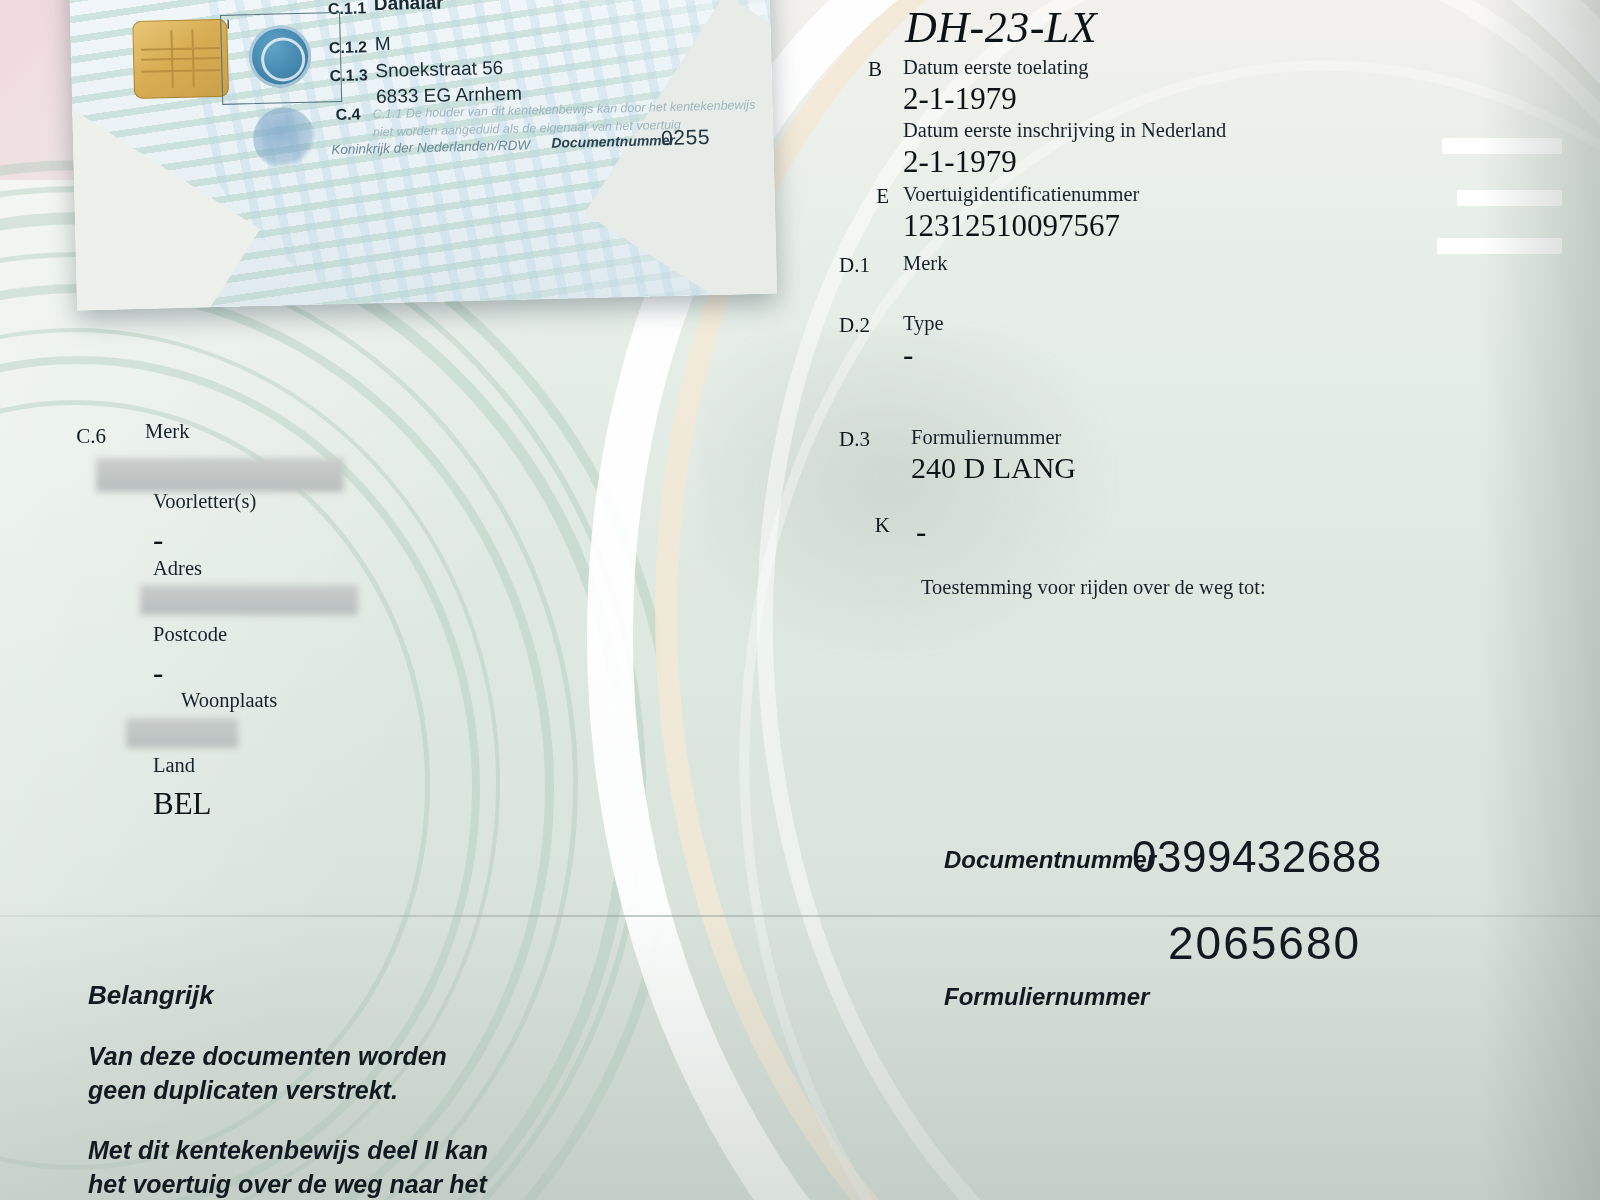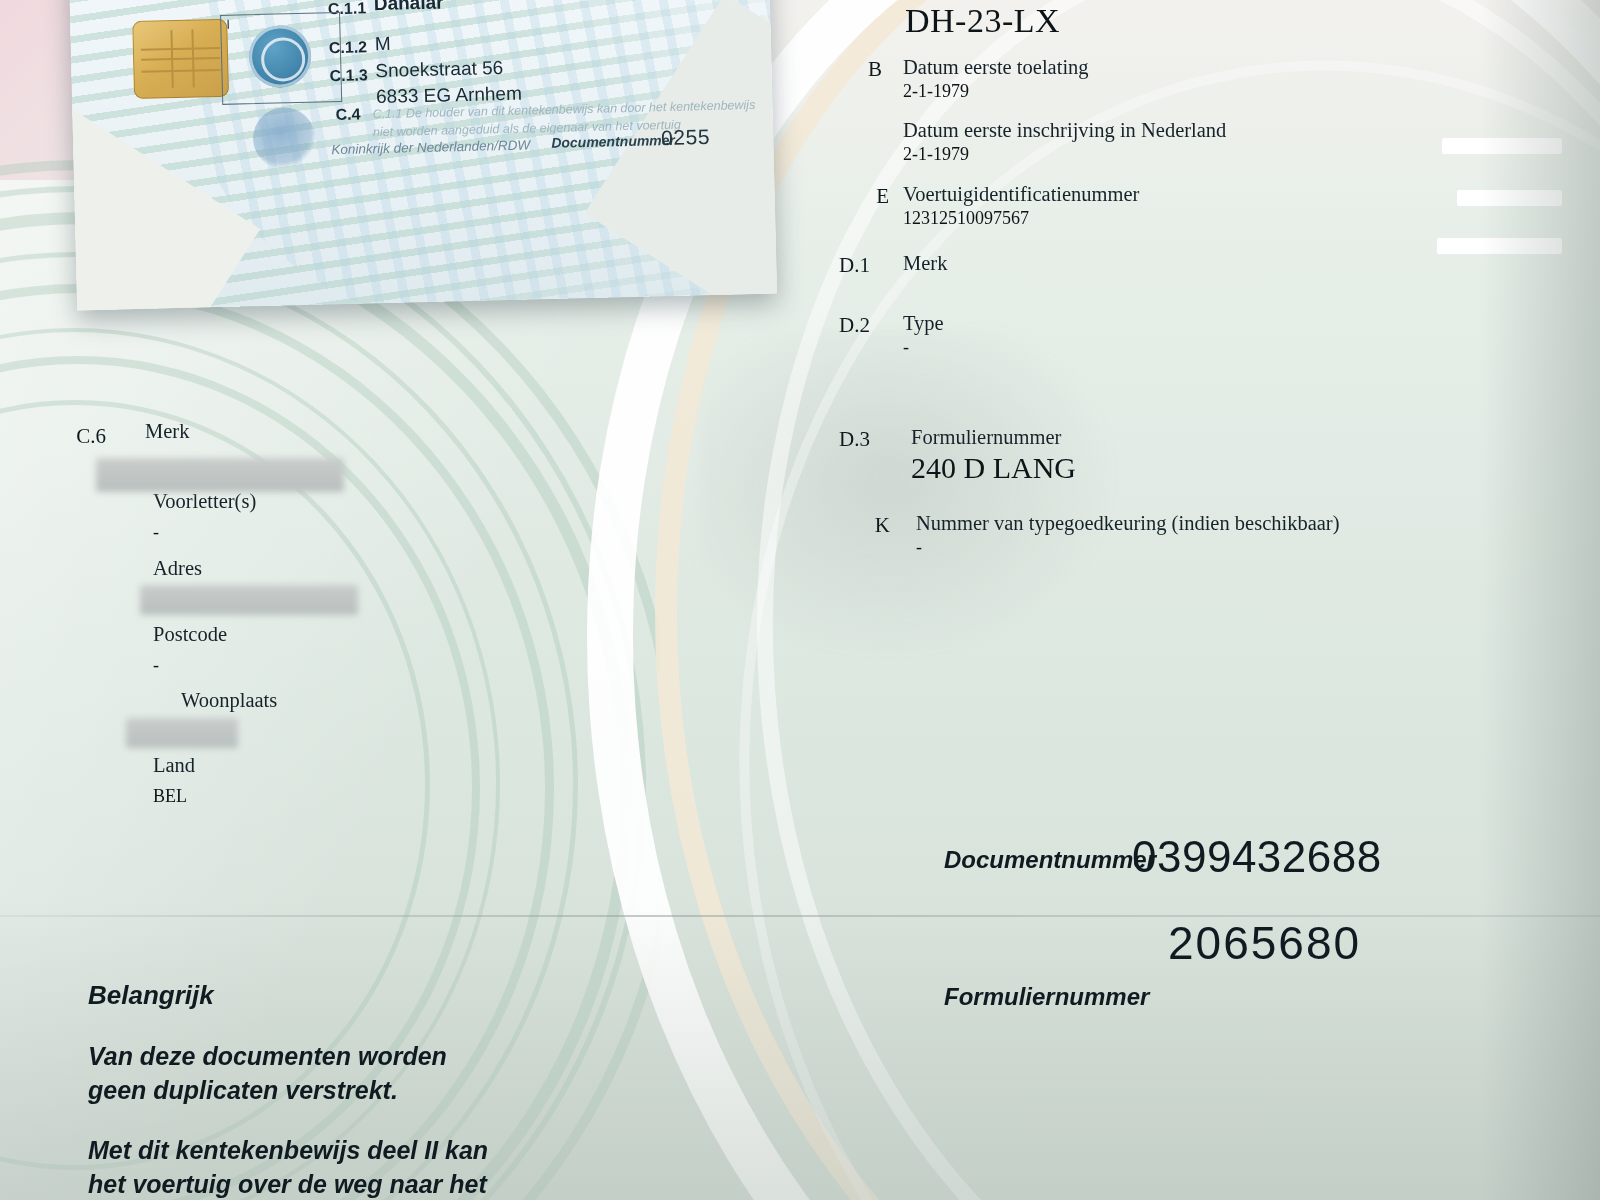--- a/index.html
+++ b/index.html
@@ -138,23 +138,23 @@
   #docnumSmall{font-family:"Liberation Sans",sans-serif;font-size:21px;color:#223642;letter-spacing:0.5px;}
   .faint{color:#9fb6bf;}
 
   
   .field{position:absolute;}
   .code{
     position:absolute;font-family:"Liberation Serif",serif;font-size:21px;color:#0f1a20;
     text-align:right;width:46px;
   }
   .lbl{font-family:"Liberation Serif",serif;font-size:20.5px;color:#16222a;}
-  .val{font-family:"Liberation Serif",serif;font-size:18px;color:#0c1418;margin-top:2px;}
+  .val{font-family:"Liberation Serif",serif;font-size:31px;color:#0c1418;margin-top:2px;}
   .val.big{font-size:30px;}
-  .val.plate{font-size:34px;letter-spacing:0.5px;}
+  .val.plate{font-size:44px;letter-spacing:0.5px;font-style:italic;}
 
   .redact{
     position:absolute;border-radius:3px;
     background:linear-gradient(180deg,#c9cdcc,#b9bfbe);
     filter:blur(3px);
   }
 
   
   #leftcol{position:absolute;left:103px;top:420px;width:420px;}
   #leftcol .lbl{display:block;}
@@ -272,25 +272,25 @@
 </div>
 
 <div class="code" style="left:824px;top:427px;">D.3</div>
 <div class="field" style="left:911px;top:426px;">
   <div class="lbl">Formuliernummer</div>
   <div class="val big">240 D LANG</div>
 </div>
 
 <div class="code" style="left:844px;top:513px;">K</div>
 <div class="field" style="left:916px;top:512px;">
-  <div class="lbl">Nummer van typegoedkeuring (indien beschikbaar)</div>
   <div class="val">-</div>
 </div>
 
 <div class="field" style="left:921px;top:576px;">
+  <div class="lbl">Toestemming voor rijden over de weg tot:</div>
 </div>
 
 <div class="code" style="left:60px;top:424px;">C.6</div>
 <div id="leftcol">
   <div class="lbl ln" style="position:absolute;left:42px;top:0;">Merk</div>
   <div class="lbl ln" style="position:absolute;left:50px;top:70px;">Voorletter(s)</div>
   <div class="val" style="position:absolute;left:50px;top:100px;">-</div>
   <div class="lbl ln" style="position:absolute;left:50px;top:137px;">Adres</div>
   <div class="lbl ln" style="position:absolute;left:50px;top:203px;">Postcode</div>
   <div class="val" style="position:absolute;left:50px;top:233px;">-</div>

